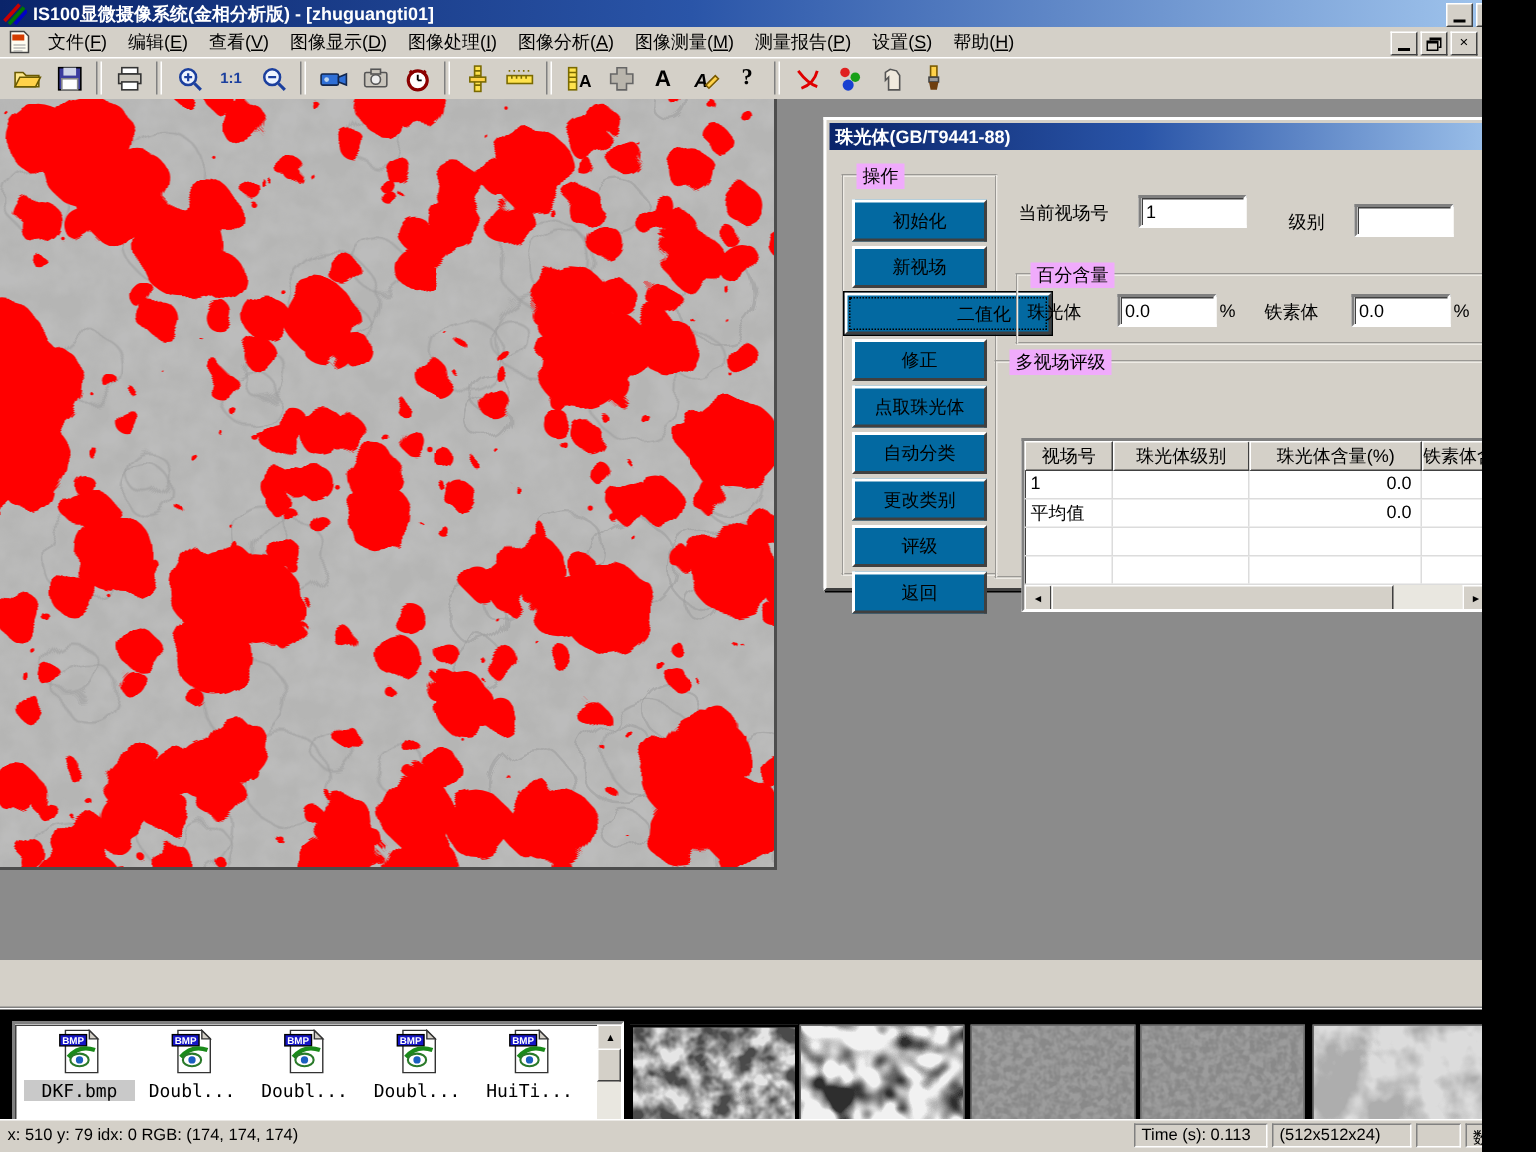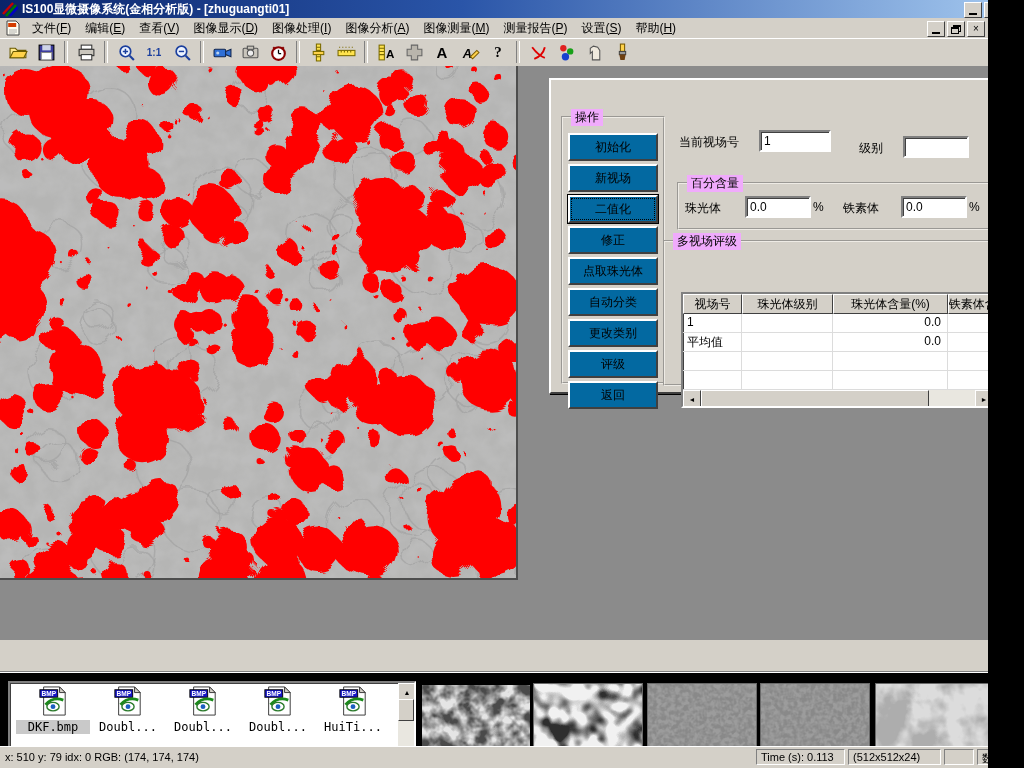--- a/index.html
+++ b/index.html
@@ -42,21 +42,21 @@
           background:linear-gradient(90deg,#0a246a,#2a55a8 45%,#a6caf0);
           color:#fff;font-weight:bold;display:flex;align-items:center;padding-left:4px;}
   .dclose{position:absolute;right:2px;top:2px;width:16px;height:14px;background:#d4d0c8;
           border:1px solid;border-color:#fff #404040 #404040 #fff;display:flex;align-items:center;justify-content:center;
           font-size:11px;font-weight:bold;color:#000;}
   .group{position:absolute;border:2px groove #eeebe5;}
   .group .legend{position:absolute;top:-9px;left:8px;background:#f0abfc;padding:0 4px;white-space:nowrap;}
   .dbtn{display:block;width:86px;height:24px;margin:3px auto 0;background:#0369a1;
         border:2px solid;border-color:#fff #404040 #404040 #fff;
         display:flex;align-items:center;justify-content:center;white-space:nowrap;}
-  .dbtn.def{outline:1px solid #000;position:relative;}
+  .dbtn.def{outline:1px solid #000;position:relative;padding-left:48px;}
   .dbtn.def:after{content:"";position:absolute;inset:1px;border:1px dotted #000;}
   .dlabel{position:absolute;white-space:nowrap;}
   .field{position:absolute;height:18px;background:#fff;border:2px solid;border-color:#808080 #fff #fff #808080;
          box-shadow:inset 1px 1px 0 #404040;font-family:"Liberation Sans",sans-serif;font-size:12px;padding:0 3px;}
   
   .mtable{position:absolute;left:16px;top:14px;width:314px;height:112px;background:#fff;
           border:2px solid;border-color:#808080 #fff #fff #808080;box-shadow:inset 1px 1px 0 #404040;overflow:hidden;margin-top:36px;}
   .thead{display:flex;height:20px;}
   .th{background:#d4d0c8;border:1px solid;border-color:#fff #404040 #404040 #fff;
       display:flex;align-items:center;justify-content:center;white-space:nowrap;overflow:hidden;flex:0 0 auto;box-sizing:border-box;}
@@ -762,20 +762,23 @@
             <circle cx="394.2" cy="273.4" r="1.7"></circle>
             <circle cx="497.0" cy="474.1" r="1.7"></circle>
             <circle cx="286.6" cy="233.7" r="1.8"></circle>
             <circle cx="484.2" cy="25.3" r="2.0"></circle>
             <circle cx="287.3" cy="383.0" r="2.1"></circle>
           </g>
       </svg>
     </div>
 
     <div class="dialog">
+      <div class="dtitle">
+        <span>珠光体(GB/T9441-88)</span>
+      </div>
       <div class="dclose">
           <span>×</span>
         </div>
 
       <div class="group" style="left:10px;top:36px;width:100px;height:264px">
         <span class="legend">操作</span>
         <div style="height:12px"></div>
         <div class="dbtn">初始化</div>
         <div class="dbtn">新视场</div>
         <div class="dbtn def">二值化</div>

